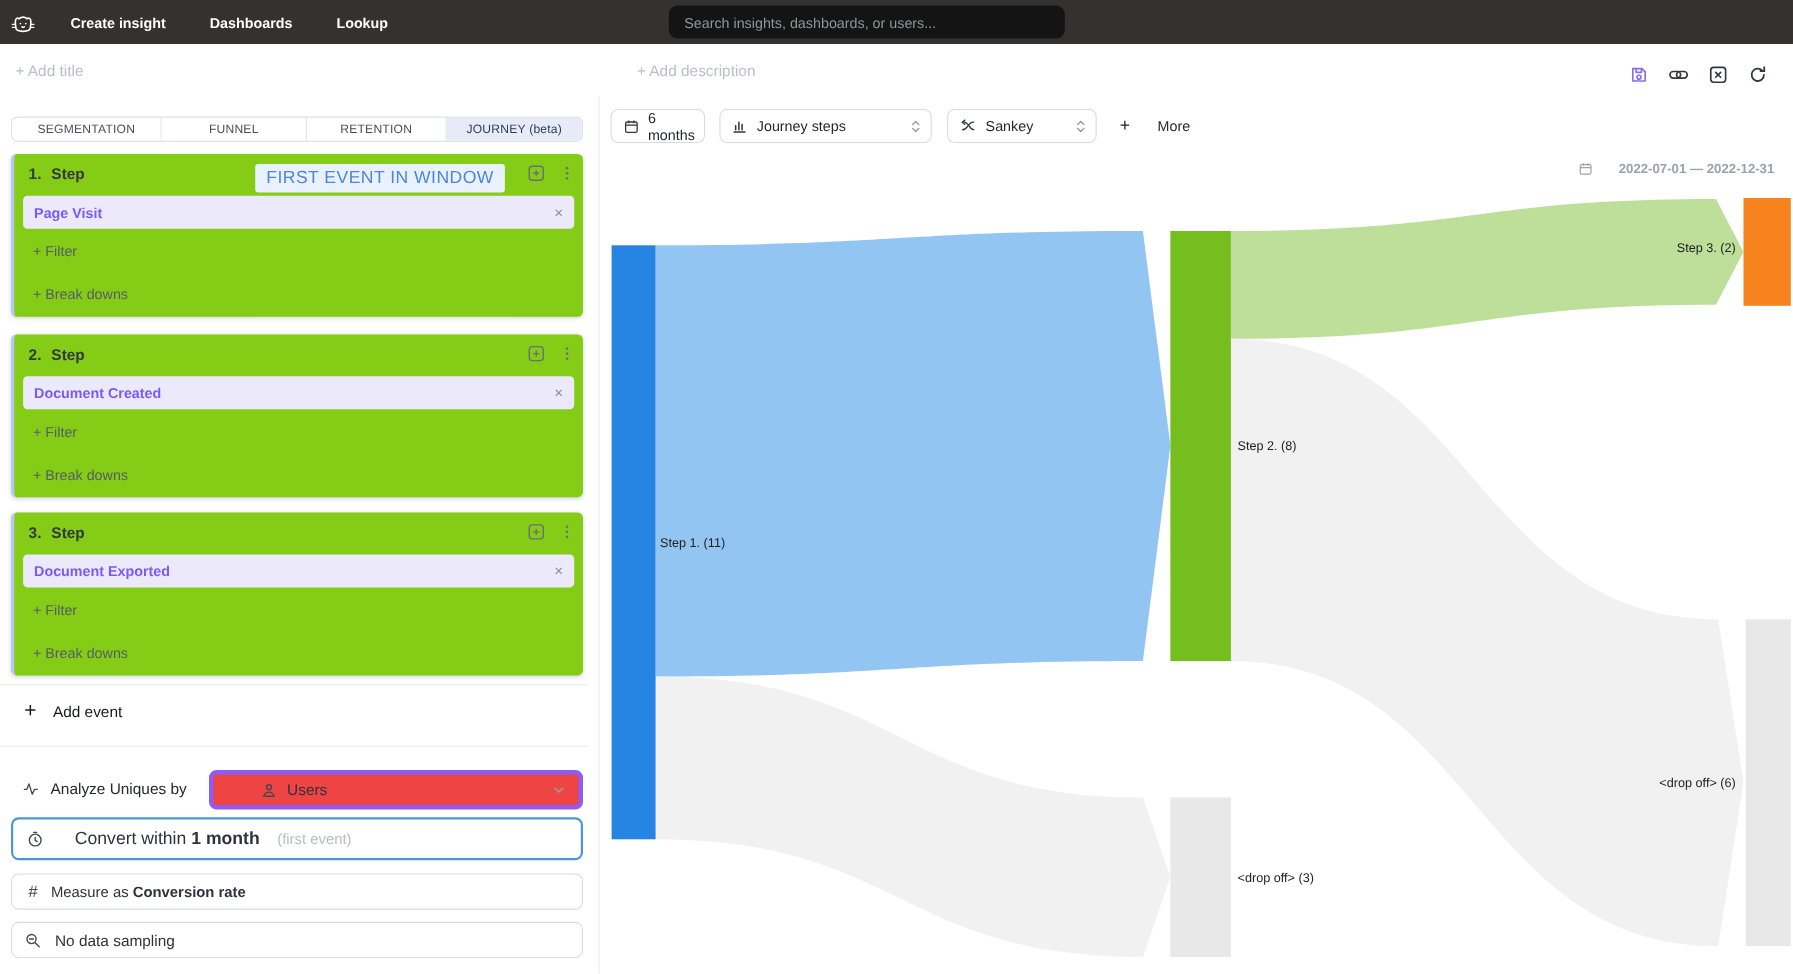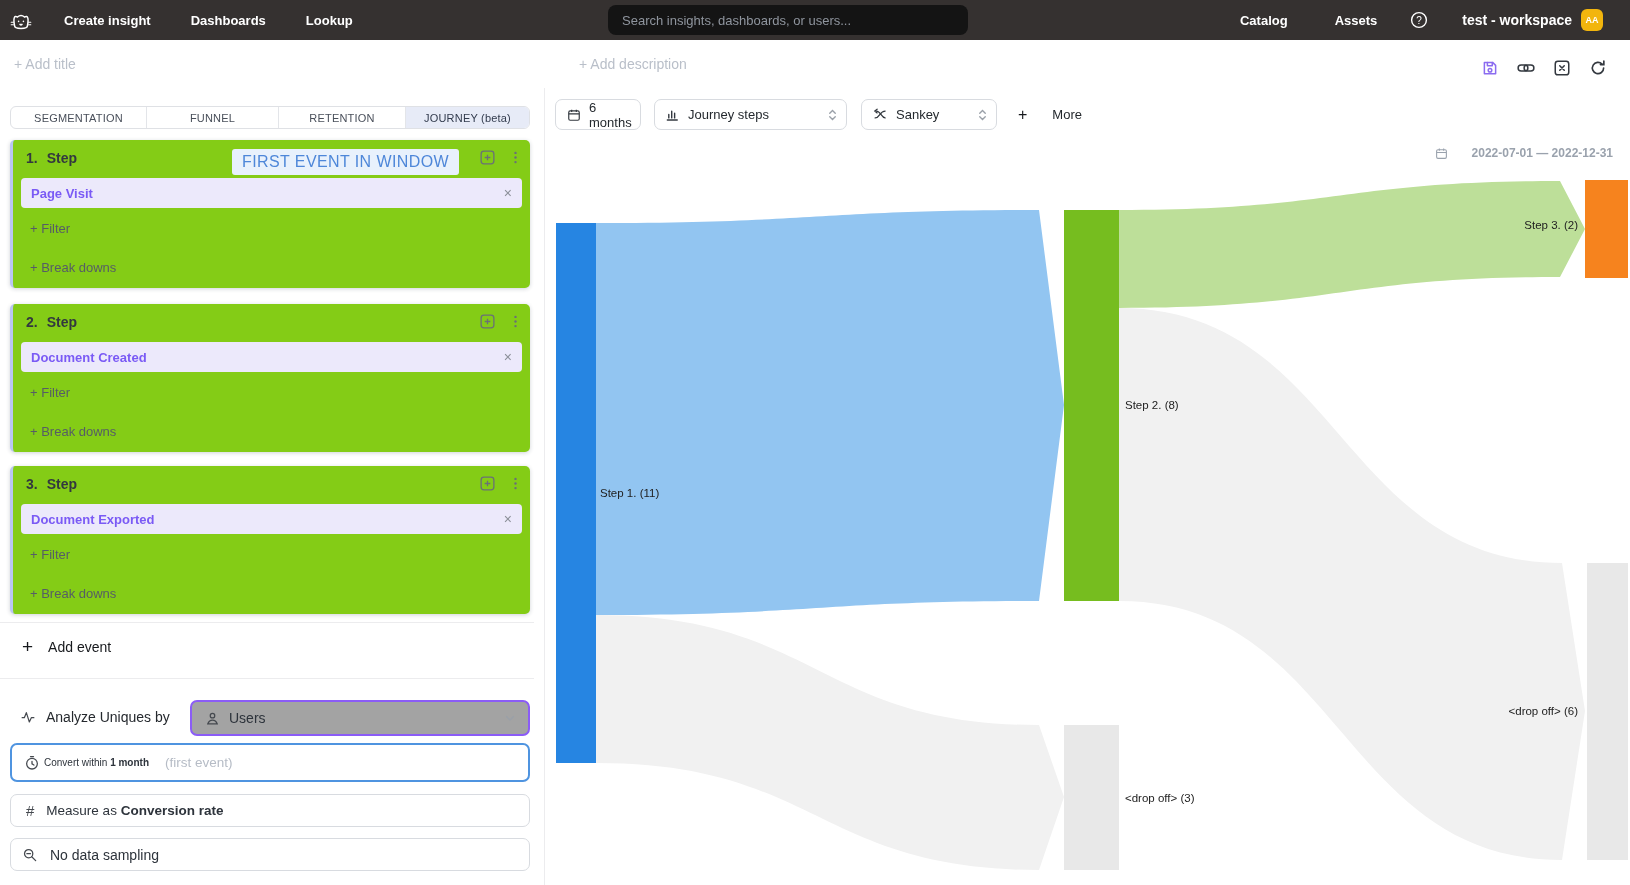--- a/index.html
+++ b/index.html
@@ -44,22 +44,22 @@
   .event-pill{position:absolute;left:8px;top:38px;width:501px;height:30px;background:#ece9fb;
        border-radius:4px;display:flex;align-items:center;cursor:pointer;}
   .event-pill .ev{margin-left:10px;color:#7a5af5;font-size:13px;font-weight:700;}
   .event-pill .x{position:absolute;right:10px;color:#8b8f98;font-size:14px;cursor:pointer;line-height:1;}
   .addlink{position:absolute;left:17px;font-size:13px;color:#565d66;cursor:pointer;}
 
   .hr{position:absolute;left:0px;width:534px;height:1px;background:#ececee;}
   .row-label{font-size:14px;color:#25292e;}
   .ctl-box{position:absolute;left:10px;width:520px;background:#fff;border:1px solid #d8dbe0;
        border-radius:7px;box-sizing:border-box;display:flex;align-items:center;cursor:pointer;}
-  .select-box{position:absolute;background:#a3a3a3;border:2px solid #8b5cf6;border-radius:7px;
-       box-sizing:border-box;display:flex;align-items:center;cursor:pointer;}
+  .select-box{position:absolute;background:#ef4444;border:4px solid #8b5cf6;border-radius:7px;
+       box-sizing:border-box;display:flex;align-items:center;cursor:pointer;padding-left:30px;}
   .muted{color:#b6bcc6;}
   .bold{font-weight:700;}
 
   
   .tbtn{position:absolute;top:99px;height:31px;background:#fff;border:1px solid #d8dbe0;border-radius:7px;
        box-sizing:border-box;display:flex;align-items:center;cursor:pointer;font-size:13px;color:#24292e;}
   .stack-chevrons{margin-left:auto;margin-right:8px;}
   .more-btn{position:absolute;top:99px;height:31px;display:flex;align-items:center;cursor:pointer;
        font-size:13px;color:#24292e;}
   .daterow{position:absolute;top:146px;right:17px;display:flex;align-items:center;gap:24px;
@@ -80,32 +80,20 @@
       <path d="M11 16.4 q1 .9 2 0"></path>
       <path d="M2.2 14.2h2.2M2.2 16.8h2.2M19.6 14.2h2.2M19.6 16.8h2.2" stroke-width="1.1"></path>
     </svg>
   </span>
   <div class="menu">
     <span class="menu-item">Create insight</span>
     <span class="menu-item">Dashboards</span>
     <span class="menu-item">Lookup</span>
   </div>
   <input class="search-input" type="text" placeholder="Search insights, dashboards, or users..." style="">
-  <div class="rightmenu">
-    <span class="menu-item" style="margin-right:47px;">Catalog</span>
-    <span class="menu-item" style="margin-right:33px;">Assets</span>
-    <span style="margin-right:34px;cursor:pointer;display:flex;">
-      <svg width="18" height="18" viewBox="0 0 18 18">
-        <circle cx="9" cy="9" r="7.4" fill="none" stroke="#fff" stroke-width="1.4"></circle>
-        <text x="9" y="12.6" text-anchor="middle" font-size="10" fill="#fff">?</text>
-      </svg>
-    </span>
-    <span style="color:#fff;font-size:14px;font-weight:700;margin-right:9px;white-space:nowrap;">test - workspace</span>
-    <span class="avatar" style="margin-right:27px;">AA</span>
-  </div>
 </div>
 
 <div class="subheader">
   <span class="ghost-text abs" style="left:14px;top:16px;">+ Add title</span>
   <span class="ghost-text abs" style="left:579px;top:16px;">+ Add description</span>
 
   <span class="abs hicon" style="left:1481px;top:19px;">
     <svg width="18" height="18" viewBox="0 0 24 24" fill="none" stroke="#8b6cf0" stroke-width="2" stroke-linejoin="round" stroke-linecap="round">
       <path d="M4.5 4.5h11l4 4v11h-15z"></path>
         <path d="M8.5 4.5v4.5h6.5V4.5"></path>
@@ -248,21 +236,21 @@
 </div>
 
 <div class="ctl-box" style="top:743px;height:39px;border:2px solid #4f94e0;">
   <span style="margin-left:12px;display:flex;">
     <svg width="16" height="16" viewBox="0 0 24 24" fill="none" stroke="#45494f" stroke-width="1.9" stroke-linecap="round">
         <circle cx="12" cy="13" r="8"></circle>
         <path d="M12 9.5v3.8l2.8 1.8"></path>
         <path d="M9.8 2.5h4.4"></path>
       </svg>
   </span>
-  <span style="margin-left:4px;font-size:10px;text-align:center;">
+  <span style="margin-left:28px;font-size:16px;text-align:center;">
     <span>Convert within</span>&nbsp;<span class="bold">1 month</span>
   </span>
   <span class="muted" style="margin-left:16px;font-size:13.5px;">(first event)</span>
 </div>
 
 <div class="ctl-box" style="top:794px;height:33px;">
   <span style="margin-left:15px;font-size:15px;color:#45494f;">#</span>
   <span style="margin-left:12px;font-size:13.5px;">
     <span>Measure as</span>&nbsp;<span class="bold">Conversion rate</span>
   </span>

